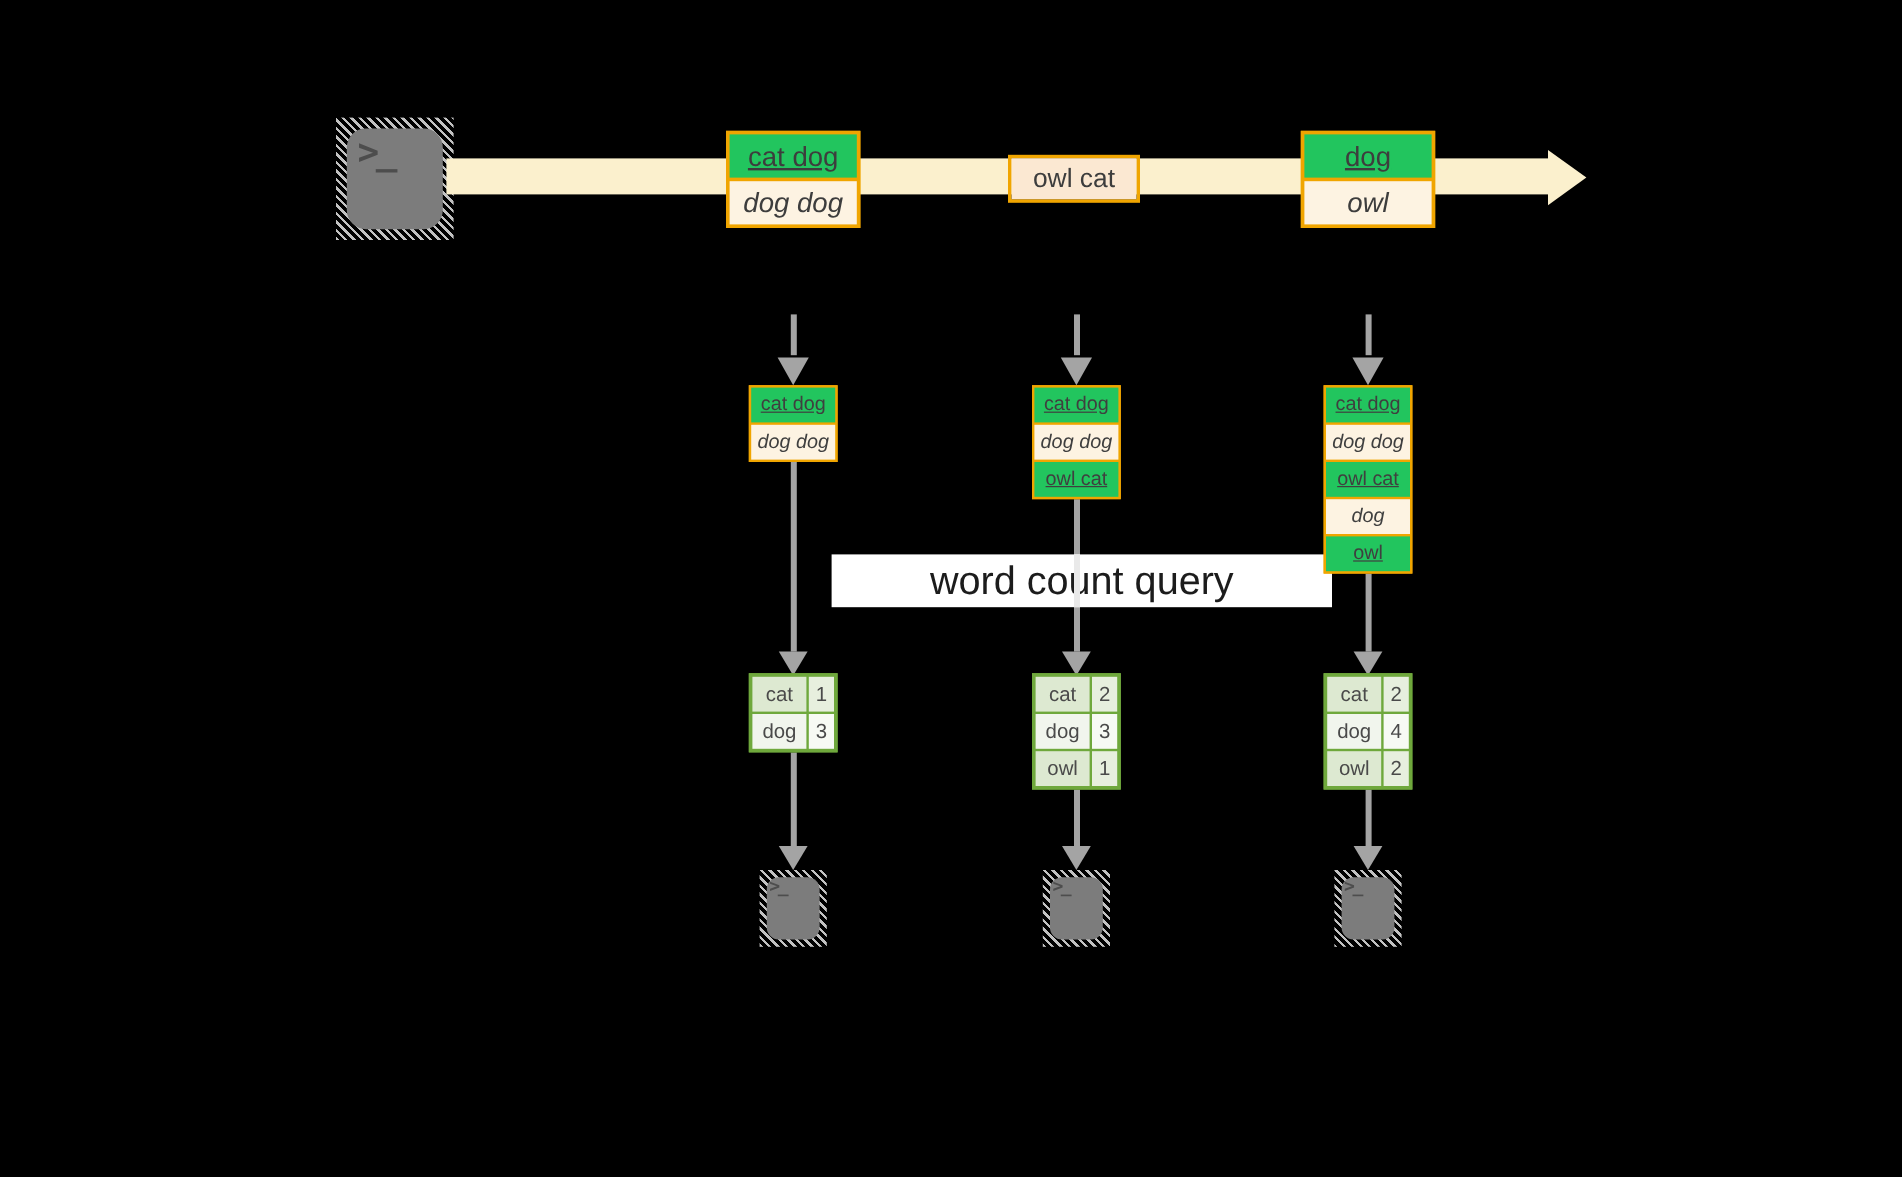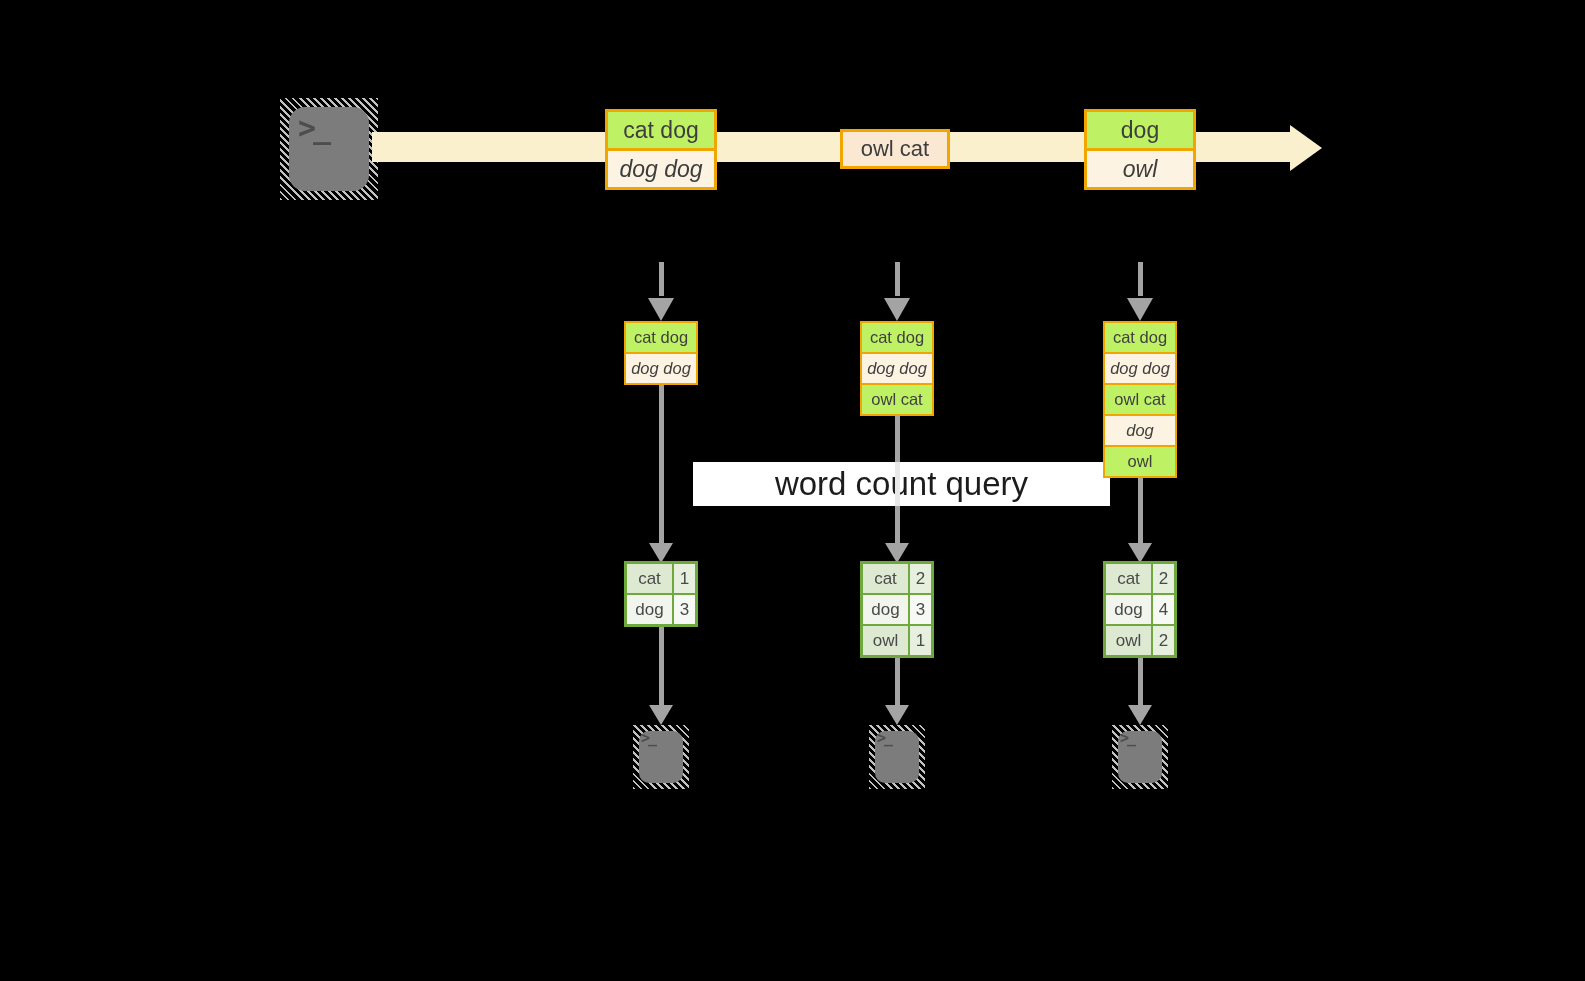--- a/index.html
+++ b/index.html
@@ -41,21 +41,21 @@
   .ebox{
     position:absolute;box-sizing:border-box;
     border:3px solid #f0a500;background:#f0a500;
     display:flex;flex-direction:column;gap:3px;
   }
   .erow{
     height:36px;display:flex;align-items:center;justify-content:center;
     font-size:23px;color:#3d3d3d;
   }
   .erow.single{height:34px;font-size:22px;}
-  .peach{background:#bef264;}
+  .peach{background:#22c55e;text-decoration:underline;}
   .peach2{background:#fbe8d2;}
   .cream{background:#fdf3e2;font-style:italic;}
   
   .mstack{
     position:absolute;width:74px;box-sizing:border-box;
     border:2px solid #f0a500;background:#f0a500;
     display:flex;flex-direction:column;gap:2px;
     z-index:7;
   }
   .mrow{

